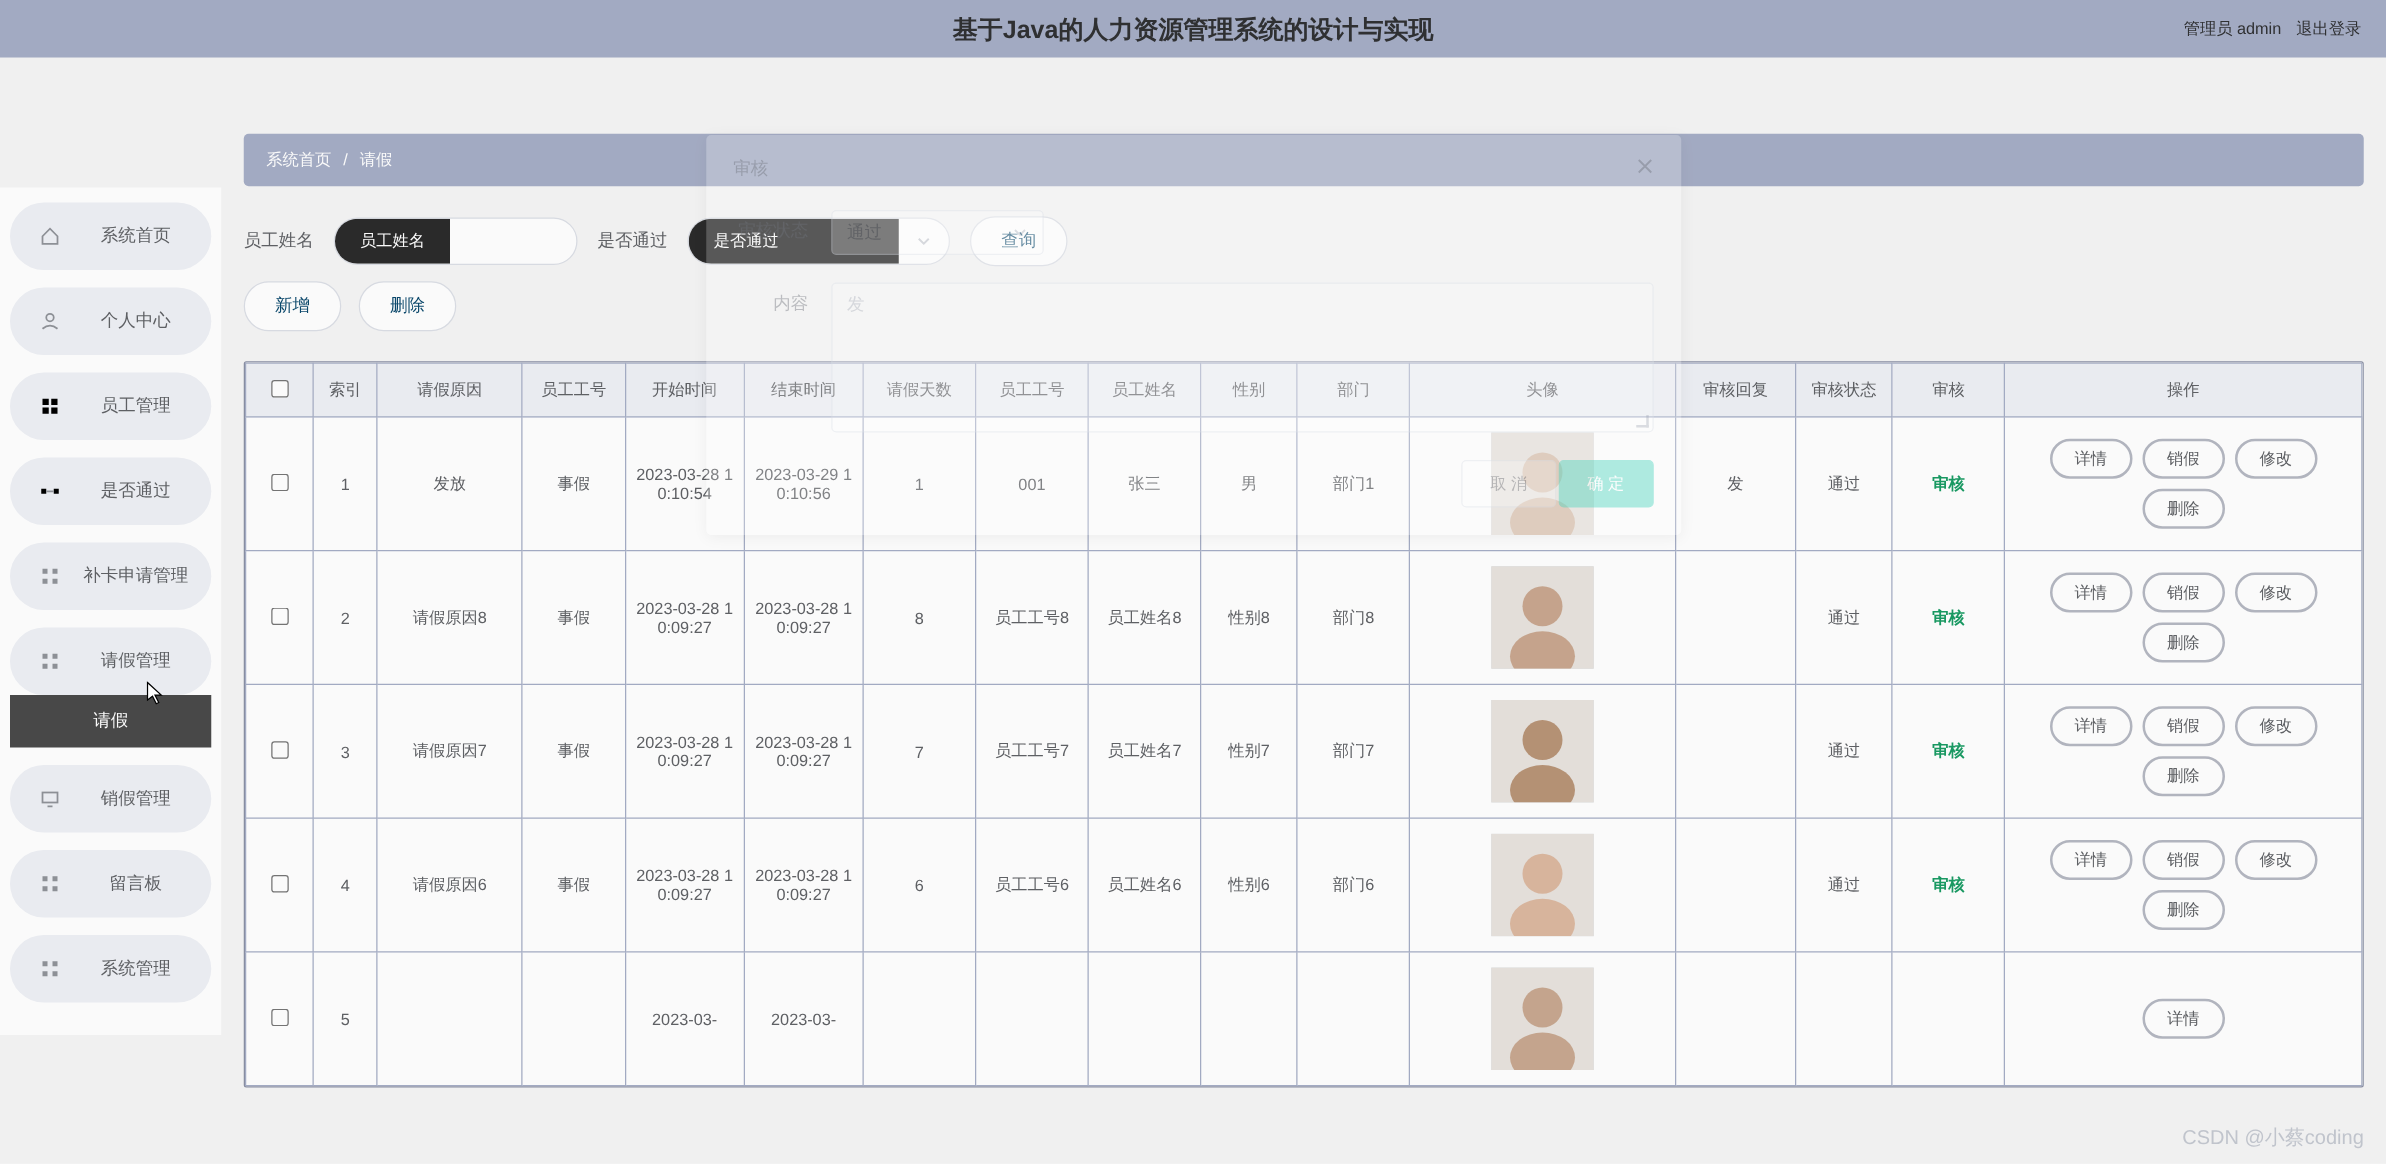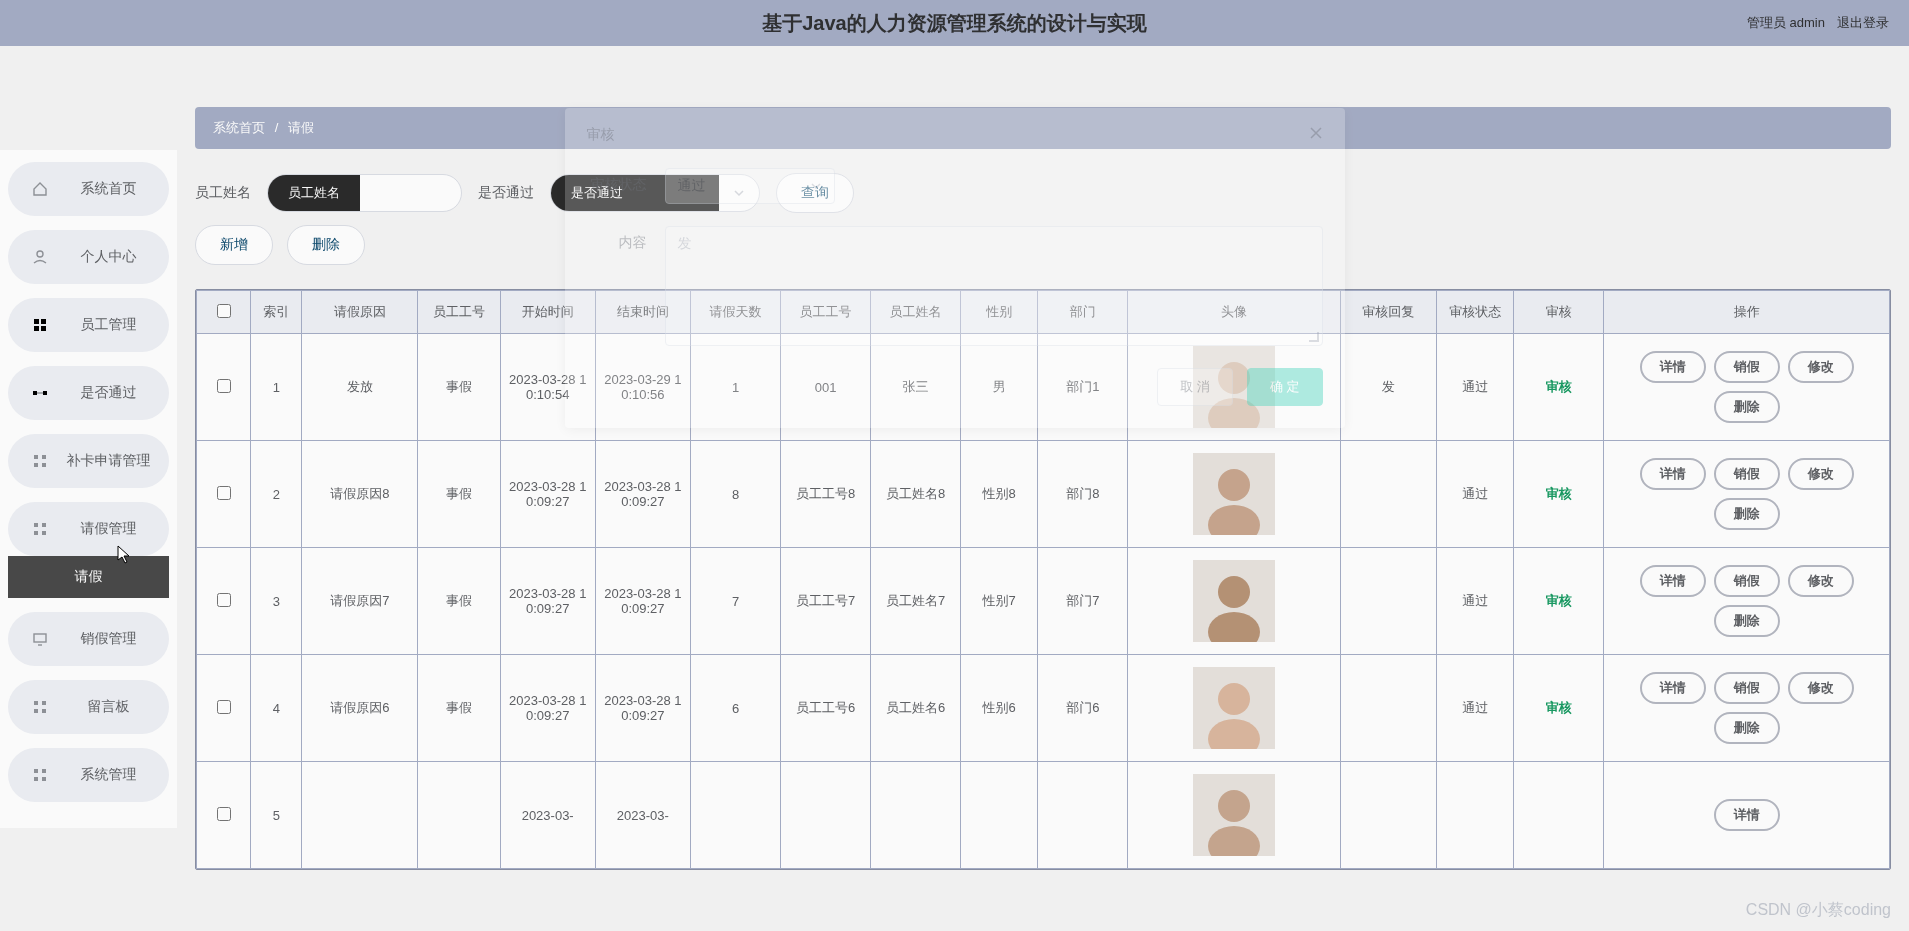--- a/index.html
+++ b/index.html
@@ -197,21 +197,20 @@
     .audit-link { color: #1a9c64; cursor: pointer; font-weight: bold; }
     .op-btns { display: flex; flex-wrap: wrap; gap: 8px; justify-content: center; }
     .small-pill {
       border: 2px solid #b5b8c2;
       border-radius: 18px;
       padding: 5px 18px;
       background: #fff;
       color: #606266;
       cursor: pointer;
       font-size: 13px;
-      font-weight: bold;
     }
     input[type=checkbox] { width: 14px; height: 14px; }
     
     .modal-mask {
       position: fixed; inset: 0; background: rgba(0,0,0,0.02);
       display: flex; align-items: flex-start; justify-content: center;
       pointer-events: none;
     }
     .modal {
       margin-top: 108px;
@@ -234,21 +233,21 @@
     }
     .modal-textarea {
       flex: 1; min-height: 120px; border: 1px solid #e4e7ed; border-radius: 4px;
       padding: 8px 12px; color: #c0c4cc; background: rgba(255,255,255,0.3);
     }
     .modal-textarea .resize {
       position: absolute; right: 4px; bottom: 4px; width: 10px; height: 10px;
       border-right: 2px solid #c0c4cc; border-bottom: 2px solid #c0c4cc;
     }
     .modal-textarea-wrap { position: relative; flex: 1; }
-    .modal-footer { display: flex; justify-content: flex-end; gap: 14px; }
+    .modal-footer { display: flex; justify-content: flex-end; gap: 2px; }
     .modal-btn {
       padding: 9px 22px; border-radius: 4px; cursor: pointer; font-size: 13px;
       border: 1px solid #e4e7ed; background: rgba(255,255,255,0.5); color: #909399;
     }
     .modal-btn.primary {
       background: #6fdccb; color: #fff; border-color: #6fdccb;
     }
     .watermark {
       position: fixed; right: 18px; bottom: 10px; color: #c0c4cc; font-size: 16px;
     }

